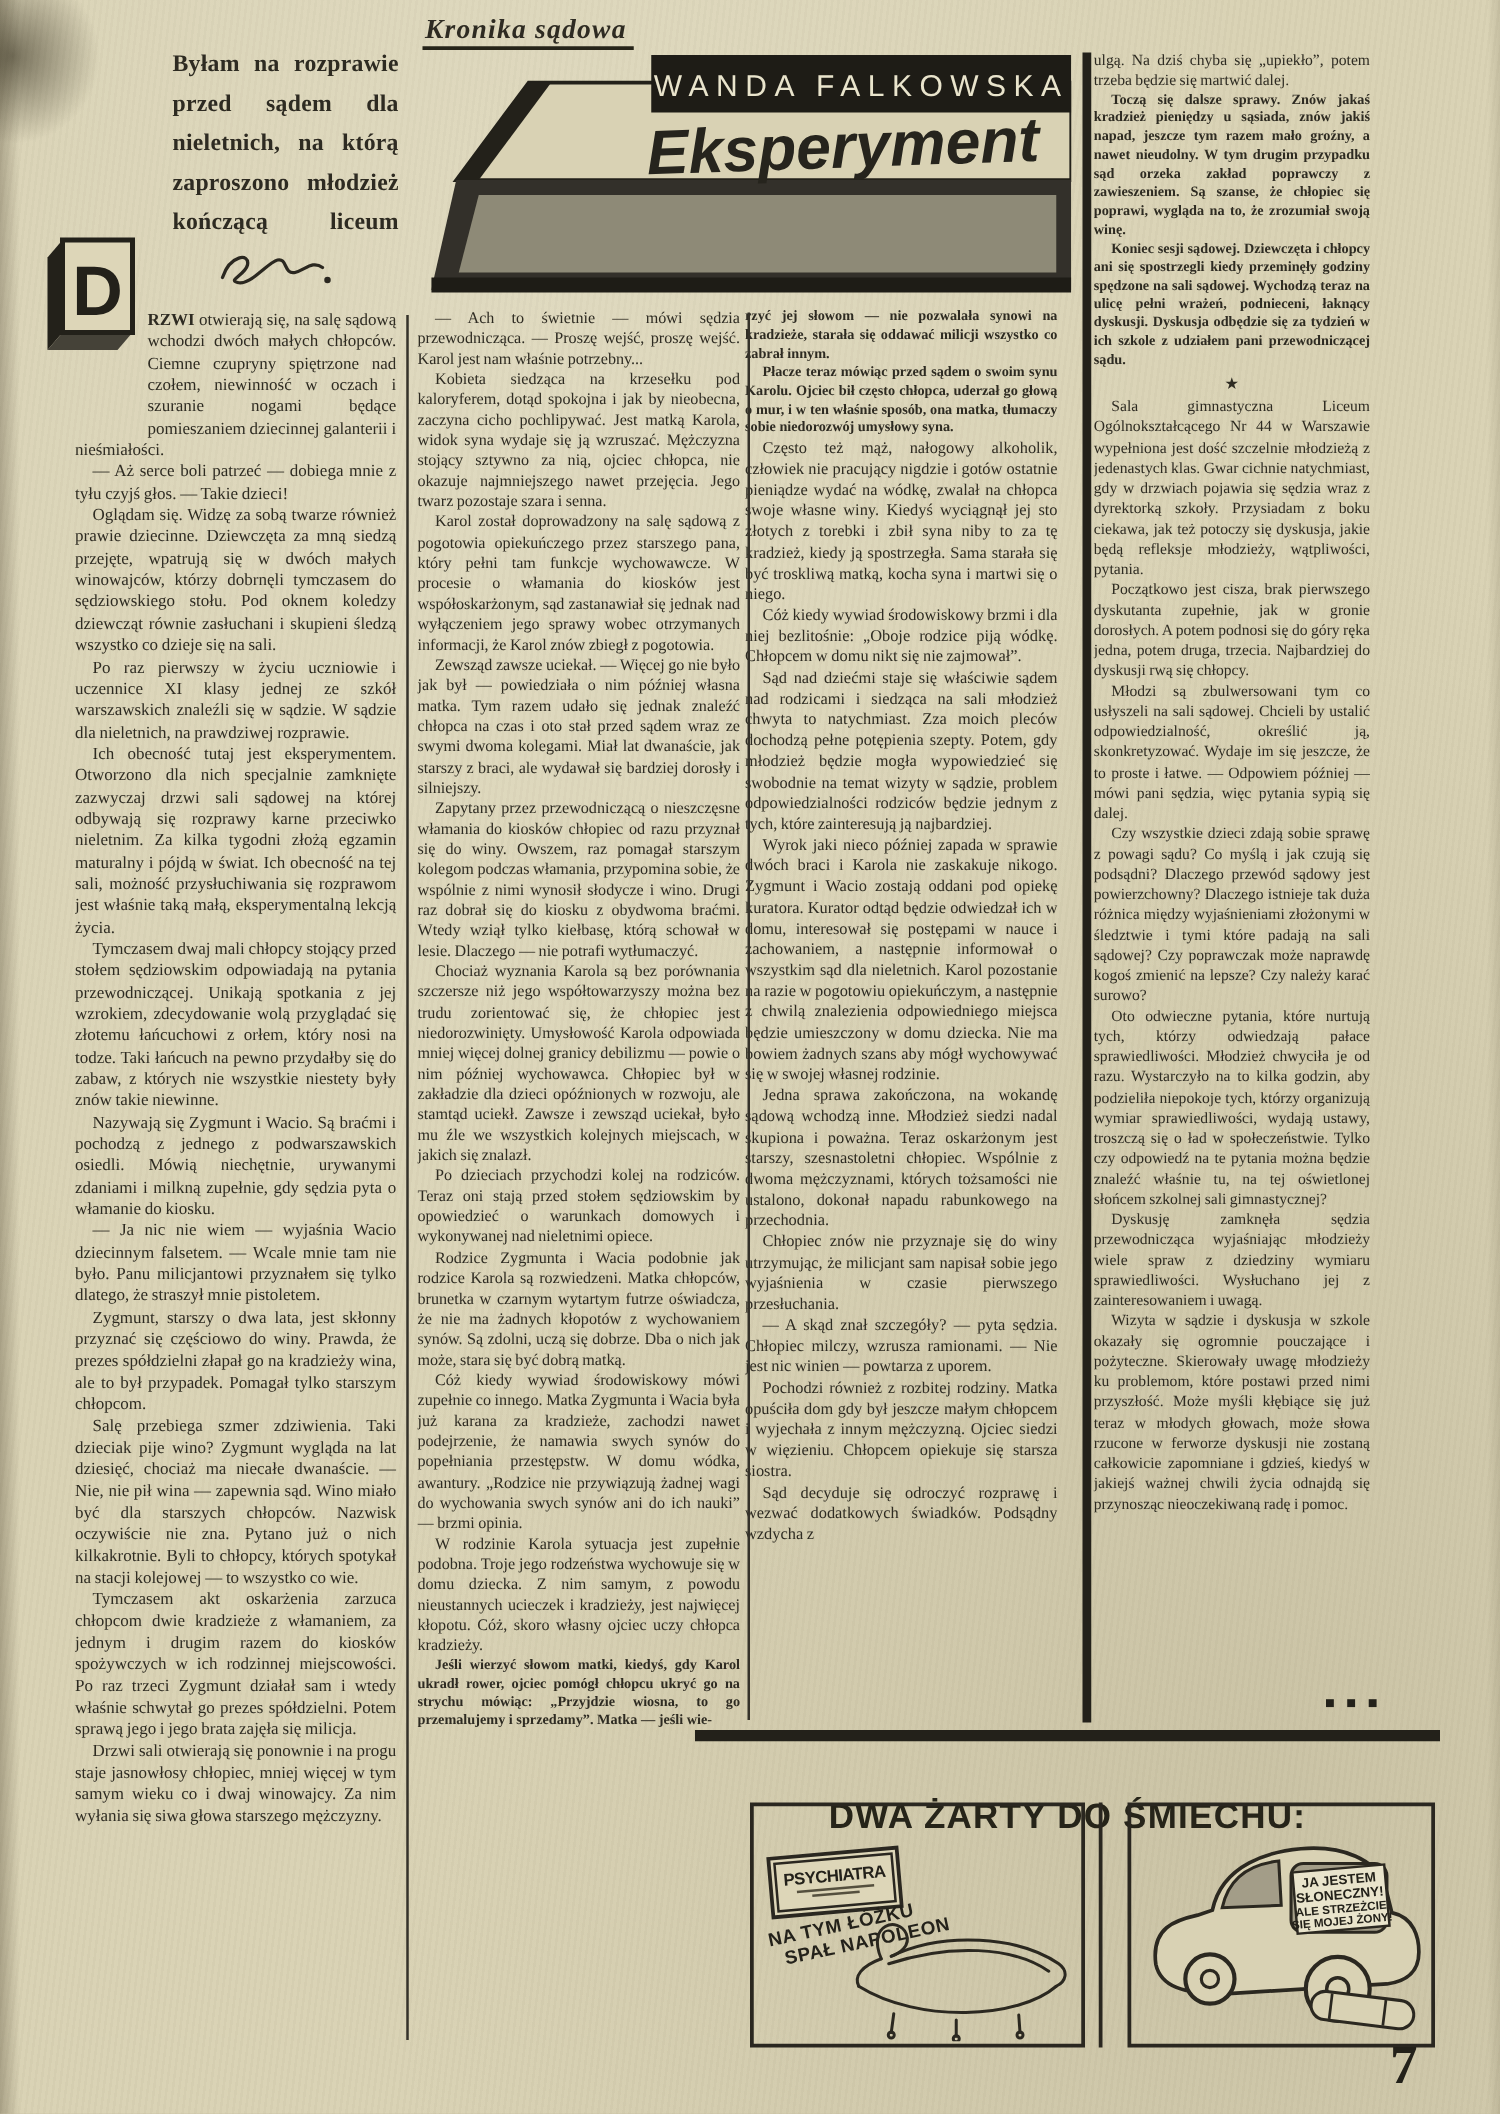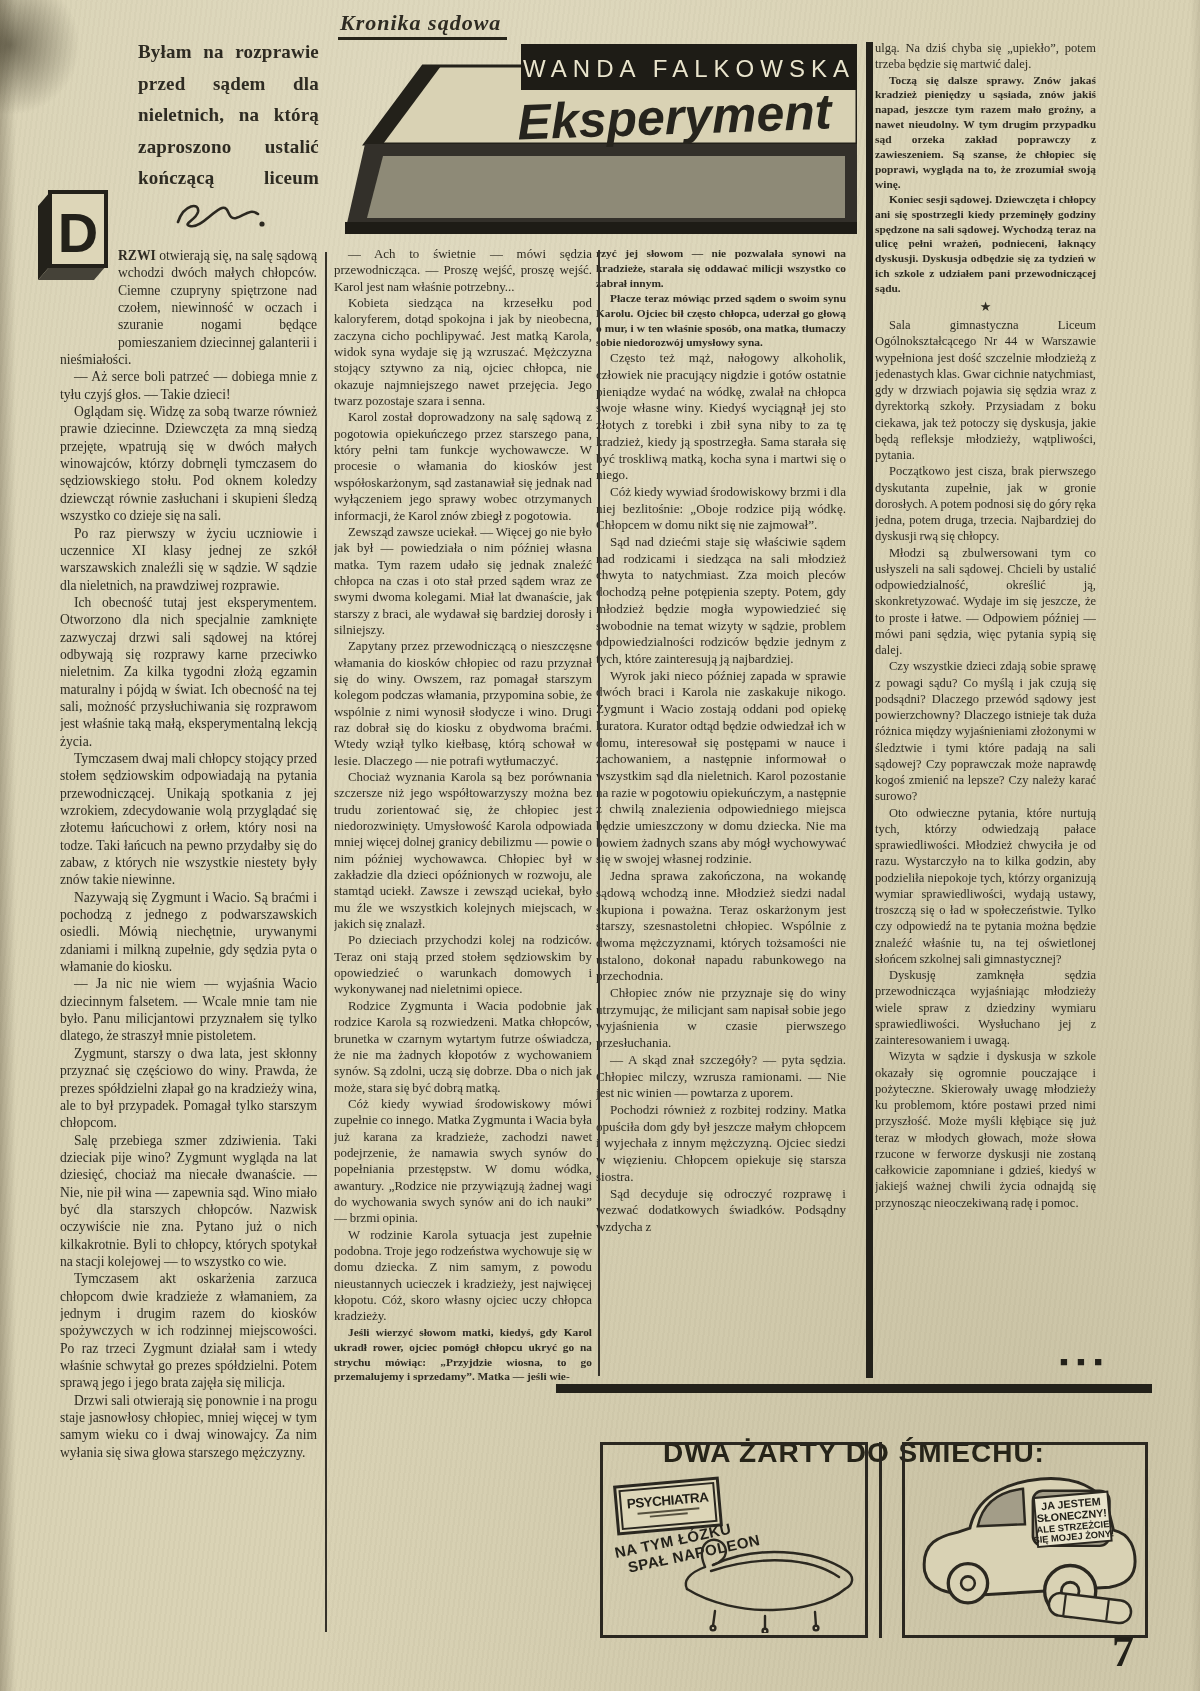--- a/index.html
+++ b/index.html
@@ -87,21 +87,21 @@
     <polygon points="78,26 512,26 512,104 20,104" fill="#d9d2b4" stroke="#23211a" stroke-width="3"></polygon>
     <polygon points="78,26 96,26 38,104 20,104" fill="#23211a"></polygon>
     <polygon points="20,104 512,104 512,192 0,192" fill="#33302a"></polygon>
     <polygon points="38,116 500,116 500,178 22,178" fill="#8e8a77"></polygon>
     <rect x="0" y="182" width="512" height="12" fill="#1e1c16"></rect>
     <rect x="176" y="4" width="336" height="46" fill="#1e1c16"></rect>
     <text x="344" y="37" text-anchor="middle" font-size="24" letter-spacing="6" fill="#e9e4cc">WANDA FALKOWSKA</text>
     <text x="330" y="94" text-anchor="middle" font-size="50" font-style="italic" font-weight="bold" font-family="Liberation Serif, serif" fill="#26241d" transform="rotate(-2 330 94)">Eksperyment</text>
   </svg>
 
-  <div class="abs" id="intro">Byłam na rozprawie przed sądem dla nieletnich, na którą zaproszono ustalić kończącą liceum</div>
+  <div class="abs" id="intro">Byłam na rozprawie przed sądem dla nieletnich, na którą zaproszono młodzież kończącą liceum</div>
 
   <svg class="abs" style="left:170px; top:200px;" width="96" height="34" viewBox="0 0 96 34">
     <path d="M8,22 C14,4 30,2 28,12 C26,20 12,24 20,26 C30,29 44,10 52,8 C60,6 57,20 66,18 C74,16 80,8 88,14" fill="none" stroke="#2b2820" stroke-width="2.6" stroke-linecap="round"></path>
     <circle cx="92" cy="24" r="2.6" fill="#2b2820"></circle>
   </svg>
 
   <svg class="abs" style="left:32px; top:186px;" width="80" height="100" viewBox="0 0 80 100">
     <polygon points="18,6 6,20 6,94 18,80" fill="#23211a"></polygon>
     <polygon points="6,94 62,94 74,80 18,80" fill="#454238"></polygon>
     <rect x="18" y="6" width="56" height="74" fill="#ddd6b8" stroke="#23211a" stroke-width="4"></rect>

